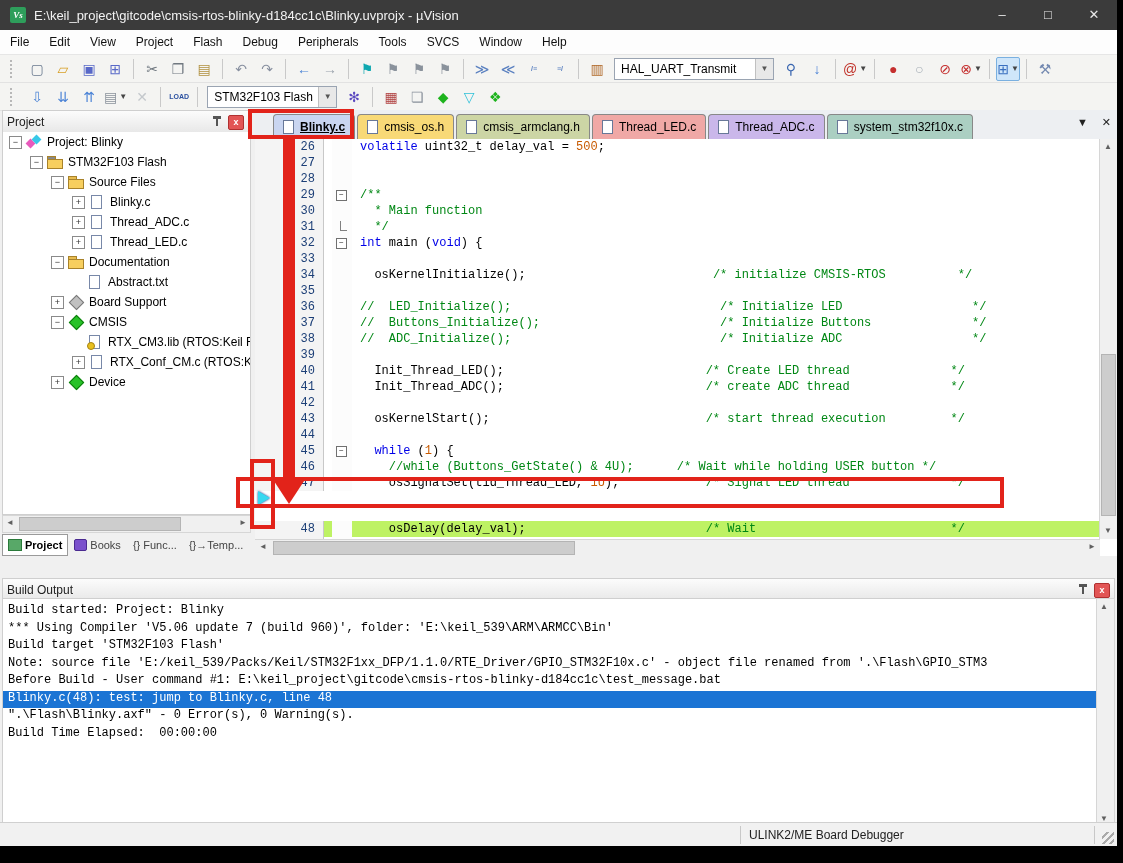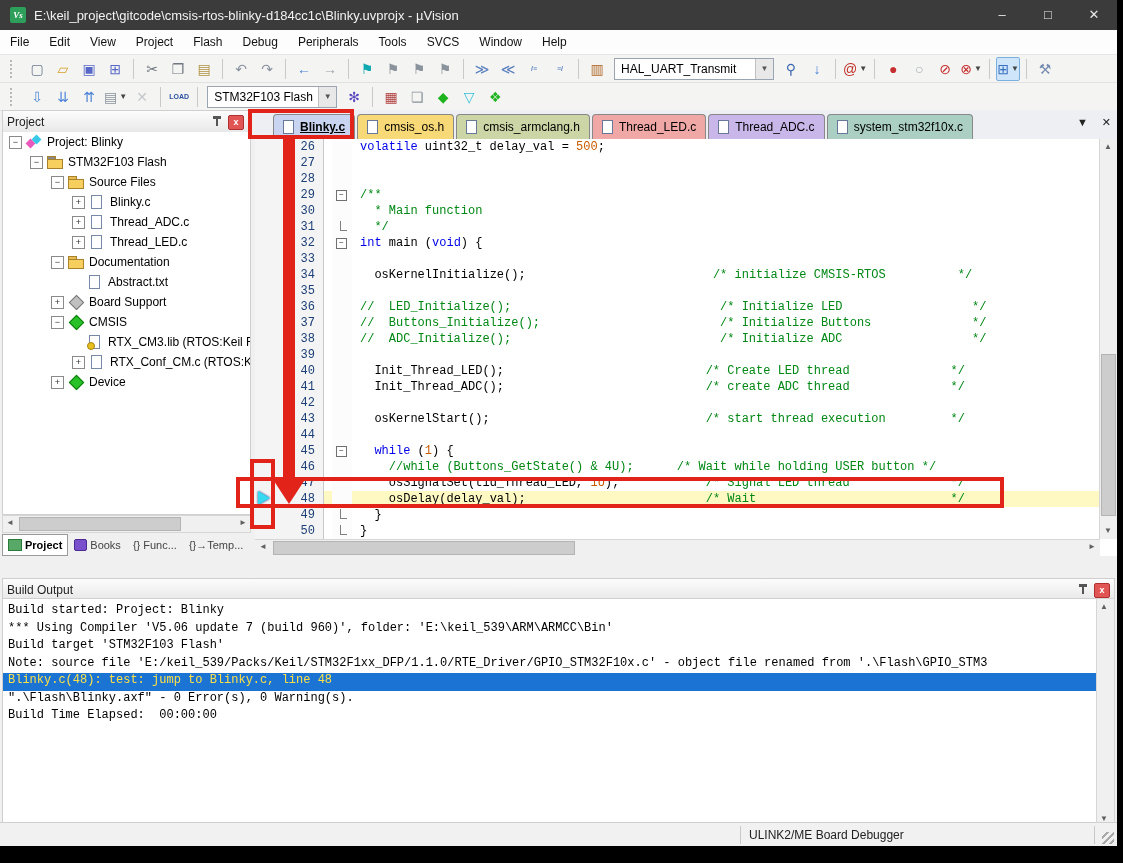--- a/index.html
+++ b/index.html
@@ -57,36 +57,36 @@
   .pt-book{width:11px;height:10px;background:#7a50cc;border:1px solid #4a2a90;border-radius:2px;margin-right:3px;}
   
   #editor{position:absolute;left:255px;top:110px;width:862px;height:446px;background:#fff;}
   .etabbar{position:absolute;left:0;top:0;right:0;height:29px;background:#edeff2;border-bottom:1px solid #b8b8b8;display:flex;align-items:flex-end;padding-left:18px;}
   .etab{height:24px;border:1px solid #888;border-bottom:none;border-radius:4px 4px 0 0;padding:0 9px;display:flex;align-items:center;font-size:12px;margin-right:2px;white-space:nowrap;}
   .etab .docicon{width:9px;height:12px;background:#fff;border:1px solid #687898;margin-right:6px;flex:none}
   .etab.active .lbl{font-weight:bold;text-decoration:underline;}
   .etabctl{position:absolute;right:6px;top:6px;display:flex;gap:14px;font-size:11px;color:#222;}
   #code{position:absolute;left:0;top:29px;width:845px;height:400px;background:#fff;overflow:hidden;font:12px/16px "Liberation Mono",monospace;}
   .crow{display:flex;height:16px;gap:8px;}
-  .crow.hl{background:#fef9c3;}
+  .crow.hl{background:#bef264;margin-top:30px;}
   .ln{width:60px;text-align:right;padding-right:8px;color:#1c3f77;background:#f4f4f4;border-right:1px solid #c8c8c8;flex:none}
   .foldc{width:20px;flex:none;position:relative;background:#fcfcfc;}
   .fbox{position:absolute;left:4px;top:3px;width:9px;height:9px;border:1px solid #707070;background:#fff;font:8px/8px "Liberation Mono";text-align:center;color:#333;}
   .fend{position:absolute;left:8px;top:2px;width:6px;height:9px;border-left:1px solid #808080;border-bottom:1px solid #808080;}
   .ct{white-space:pre;flex:1}
   .kw{color:#0000e8;} .cm{color:#008714;} .nu{color:#c85a00;} .fn{}
   .ehscroll{position:absolute;left:0;top:429px;width:845px;height:16px;background:#f0f0f0;border-top:1px solid #d6d6d6;}
   .evscroll{position:absolute;right:0;top:29px;width:17px;height:400px;background:#f0f0f0;border-left:1px solid #d6d6d6;}
   .thumb{position:absolute;background:#cdcdcd;border:1px solid #b4b4b4;}
   .sarrow{position:absolute;font-size:8px;color:#606060;line-height:14px;text-align:center;width:14px;height:14px;}
   
   #build-panel{position:absolute;left:2px;top:578px;width:1113px;height:264px;background:#f0f0f0;}
   #bolines{position:absolute;left:0;top:20px;width:1096px;height:228px;background:#fff;border:1px solid #cfcfcf;overflow:hidden;padding-top:4px;}
   .bo{height:17.5px;line-height:17.5px;white-space:pre;font:12px "Liberation Mono",monospace;padding-left:5px;color:#000;}
-  .bo.sel{background:#1b74d4;color:#fde047;font-family:Liberation Mono, monospace;}
+  .bo.sel{background:#1b74d4;color:#ffffff;font-family:Liberation Mono, monospace;}
   .bvscroll{position:absolute;right:0;top:20px;width:17px;height:228px;background:#f0f0f0;border:1px solid #d6d6d6;}
   .bhscroll{position:absolute;left:0;top:248px;width:1096px;height:16px;background:#f0f0f0;border:1px solid #d6d6d6;}
   
   #statusbar{position:absolute;left:0;top:822px;right:0;height:24px;background:#f1f1f1;border-top:1px solid #d0d0d0;}
   .sbcell{position:absolute;right:22px;top:3px;width:345px;height:18px;border-left:1px solid #c8c8c8;border-right:1px solid #c8c8c8;font-size:12px;color:#222;line-height:18px;padding-left:8px;}
   .sgrip{position:absolute;right:3px;bottom:3px;width:12px;height:12px;background:
     repeating-linear-gradient(135deg,transparent 0 3px,#aaa 3px 5px);}
   
   .ann{position:absolute;border:4px solid #e2231a;z-index:60;}
   #ann-arrow-shaft{position:absolute;left:283px;top:138px;width:12px;height:342px;background:#e2231a;z-index:60;}
@@ -559,20 +559,21 @@
     <div class="phdr">
       <span class="pt">Build Output</span>
       <span class="pin"></span>
       <span class="pclose">x</span>
     </div>
     <div id="bolines">
         <div class="bo">Build started: Project: Blinky</div>
         <div class="bo">*** Using Compiler 'V5.06 update 7 (build 960)', folder: 'E:\keil_539\ARM\ARMCC\Bin'</div>
         <div class="bo">Build target 'STM32F103 Flash'</div>
         <div class="bo">Note: source file 'E:/keil_539/Packs/Keil/STM32F1xx_DFP/1.1.0/RTE_Driver/GPIO_STM32F10x.c' - object file renamed from '.\Flash\GPIO_STM3</div>
+        <div class="bo">Before Build - User command #1: E:\keil_project\gitcode\cmsis-rtos-blinky-d184cc1c\test_message.bat</div>
         <div class="bo sel">Blinky.c(48): test: jump to Blinky.c, line 48</div>
         <div class="bo">".\Flash\Blinky.axf" - 0 Error(s), 0 Warning(s).</div>
         <div class="bo">Build Time Elapsed:  00:00:00</div>
       </div>
     <div class="bvscroll">
       <span class="sarrow" style="left:0;top:1px;">▲</span>
       <span class="sarrow" style="left:0;bottom:1px;">▼</span>
     </div>
     <div class="bhscroll">
       <span class="thumb" style="left:1px;top:1px;width:388px;height:12px;"></span>

